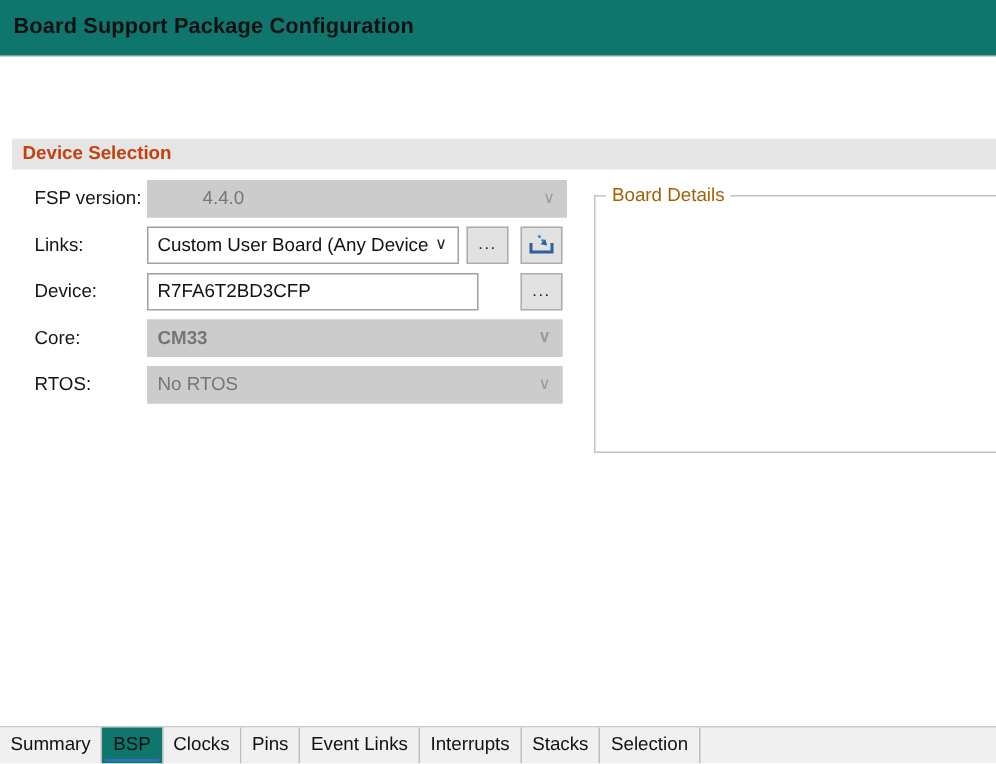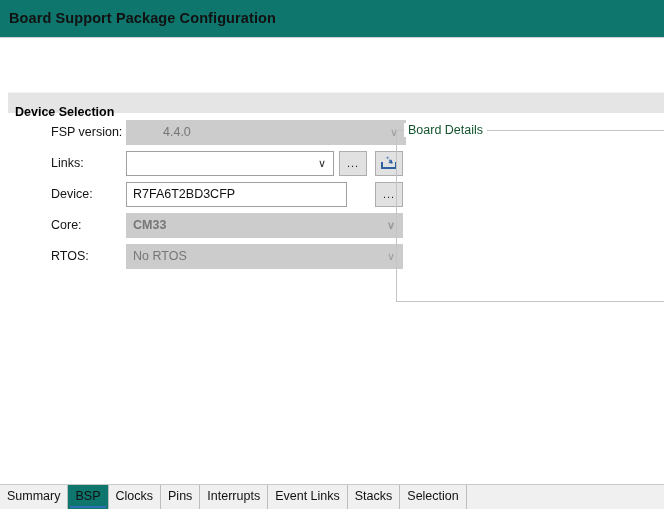--- a/index.html
+++ b/index.html
@@ -45,41 +45,40 @@
     top: 92px;
     width: 656px;
     height: 21px;
     background: #e5e5e5;
     border-top: 1px solid #f4f4f4;
     box-sizing: border-box;
   }
   #section-header-text {
     position: absolute;
     left: 7px;
-    top: 12px;
+    top: 2px;
     font-size: 12.5px;
     font-weight: bold;
-    color: #000000;
+    color: #c2410c;
     white-space: nowrap;
   }
 
   
   #device-selection-form {
     position: absolute;
     left: 0;
     top: 120px;
     width: 390px;
     height: 170px;
   }
   .form-row {
     position: absolute;
     left: 0;
     width: 390px;
     height: 26px;
-    margin-left: 28px;
   }
   .form-label {
     position: absolute;
     left: 23px;
     top: 5px;
     font-size: 12.5px;
     color: #141414;
     white-space: nowrap;
   }
 
@@ -141,21 +140,21 @@
     border: 1px solid #c4c4c4;
     background: transparent;
   }
   #board-details-legend {
     position: absolute;
     left: 404px;
     top: 123px;
     background: #ffffff;
     padding: 0 4px;
     font-size: 12.5px;
-    color: #14532d;
+    color: #a16207;
     white-space: nowrap;
   }
 
   
   #bottom-tab-bar {
     position: absolute;
     left: 0;
     top: 484px;
     width: 664px;
     height: 25px;
@@ -213,20 +212,21 @@
     <div class="form-label">FSP version:</div>
     <div class="field disabled" style="left:98px; width:280px;padding-left:36px;">
       <span>4.4.0</span>
       <span class="chev light">∨</span>
     </div>
   </div>
 
   <div class="form-row" style="top:31px;">
     <div class="form-label">Links:</div>
     <div class="field enabled" style="left:98px; width:208px;">
+      <span>Custom User Board (Any Device</span>
       <span class="chev dark">∨</span>
     </div>
     <div class="sqbtn" style="left:311px;">...</div>
     <div class="sqbtn" style="left:347px; line-height:0; padding:0;">
       <svg width="26" height="23" viewBox="0 0 26 23">
         <path d="M6 10 L6 16 L20 16 L20 10" fill="none" stroke="#2f5f9e" stroke-width="2"></path>
         <path d="M11 5 L16 11" stroke="#4a7fc1" stroke-width="1.6" stroke-dasharray="2 1.5"></path>
         <path d="M16.6 11.6 L12.4 10.9 L15.6 7.4 Z" fill="#2f5f9e"></path>
       </svg>
     </div>
@@ -271,25 +271,25 @@
     <div class="tab selected">
       <span>BSP</span>
     </div>
     <div class="tab">
       <span>Clocks</span>
     </div>
     <div class="tab">
       <span>Pins</span>
     </div>
     <div class="tab">
+      <span>Event Links</span>
+    </div>
+    <div class="tab">
       <span>Interrupts</span>
     </div>
     <div class="tab">
-      <span>Event Links</span>
-    </div>
-    <div class="tab">
       <span>Stacks</span>
     </div>
     <div class="tab">
       <span>Selection</span>
     </div>
   </div>
 </div>
 
 </body></html>

